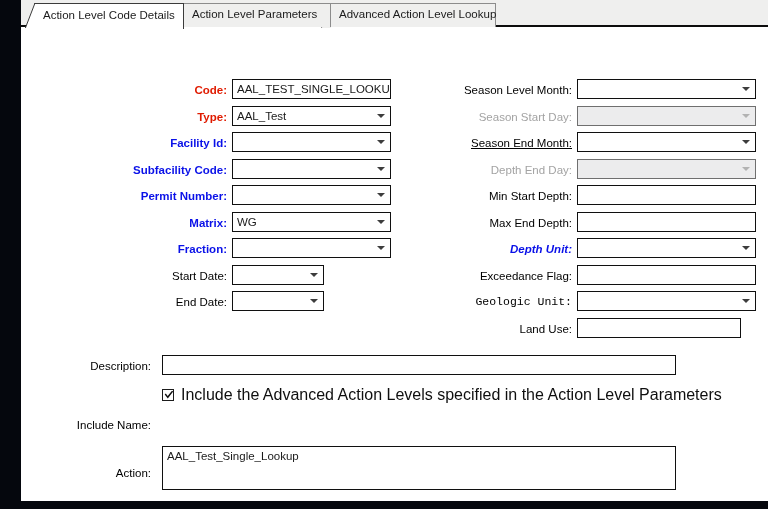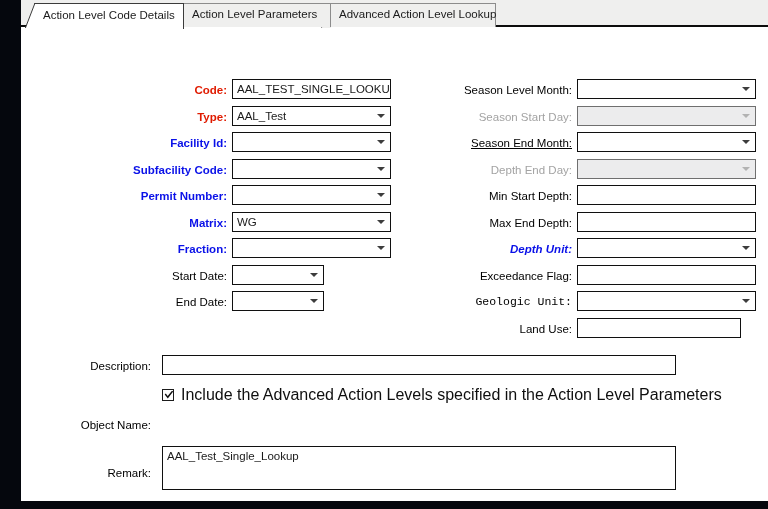--- a/index.html
+++ b/index.html
@@ -290,20 +290,20 @@
 
       <div id="chk-wrap">
         <span class="cbox">
           <svg width="10" height="11" viewBox="0 0 10 11">
             <path d="M0.7 4.6 L1.8 3.6 L3.7 6.0 L8.0 0.8 L9.2 1.6 L3.8 8.6 Z" fill="#111111"></path>
           </svg>
         </span>
         <span id="chk-label">Include the Advanced Action Levels specified in the Action Level Parameters</span>
       </div>
 
-      <div class="lbl" id="obj-lbl" style="left:30px; top:389px; width:100px;">Object Name:</div>
-
-      <div class="lbl" id="rem-lbl" style="left:30px; top:437px; width:100px;">Remark:</div>
+      <div class="lbl" id="obj-lbl" style="left:30px; top:389px; width:100px;">Include Name:</div>
+
+      <div class="lbl" id="rem-lbl" style="left:30px; top:437px; width:100px;">Action:</div>
       <div class="textarea" id="rem-fld" style="left:141px; top:417px; width:514px; height:44px;">AAL_Test_Single_Lookup</div>
 
     </div>
   </div>
 </div>
 
 </body></html>

